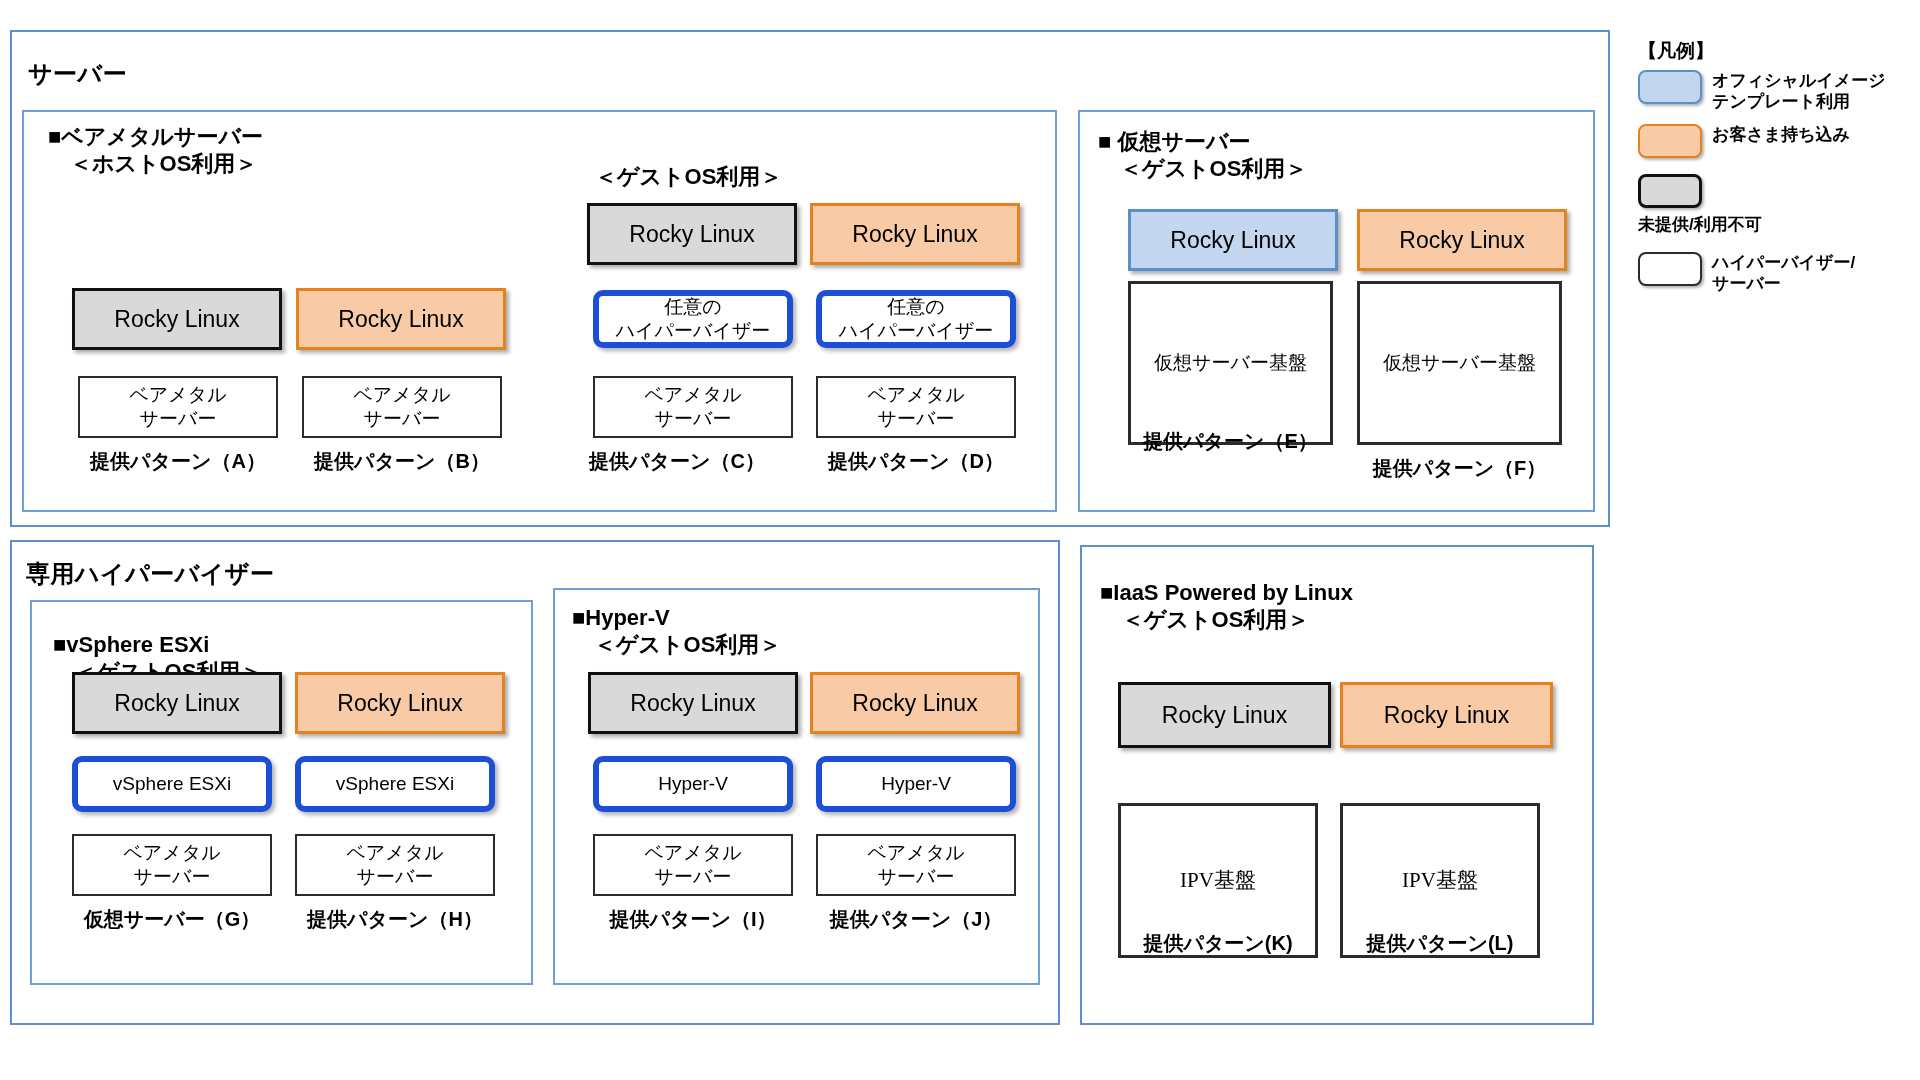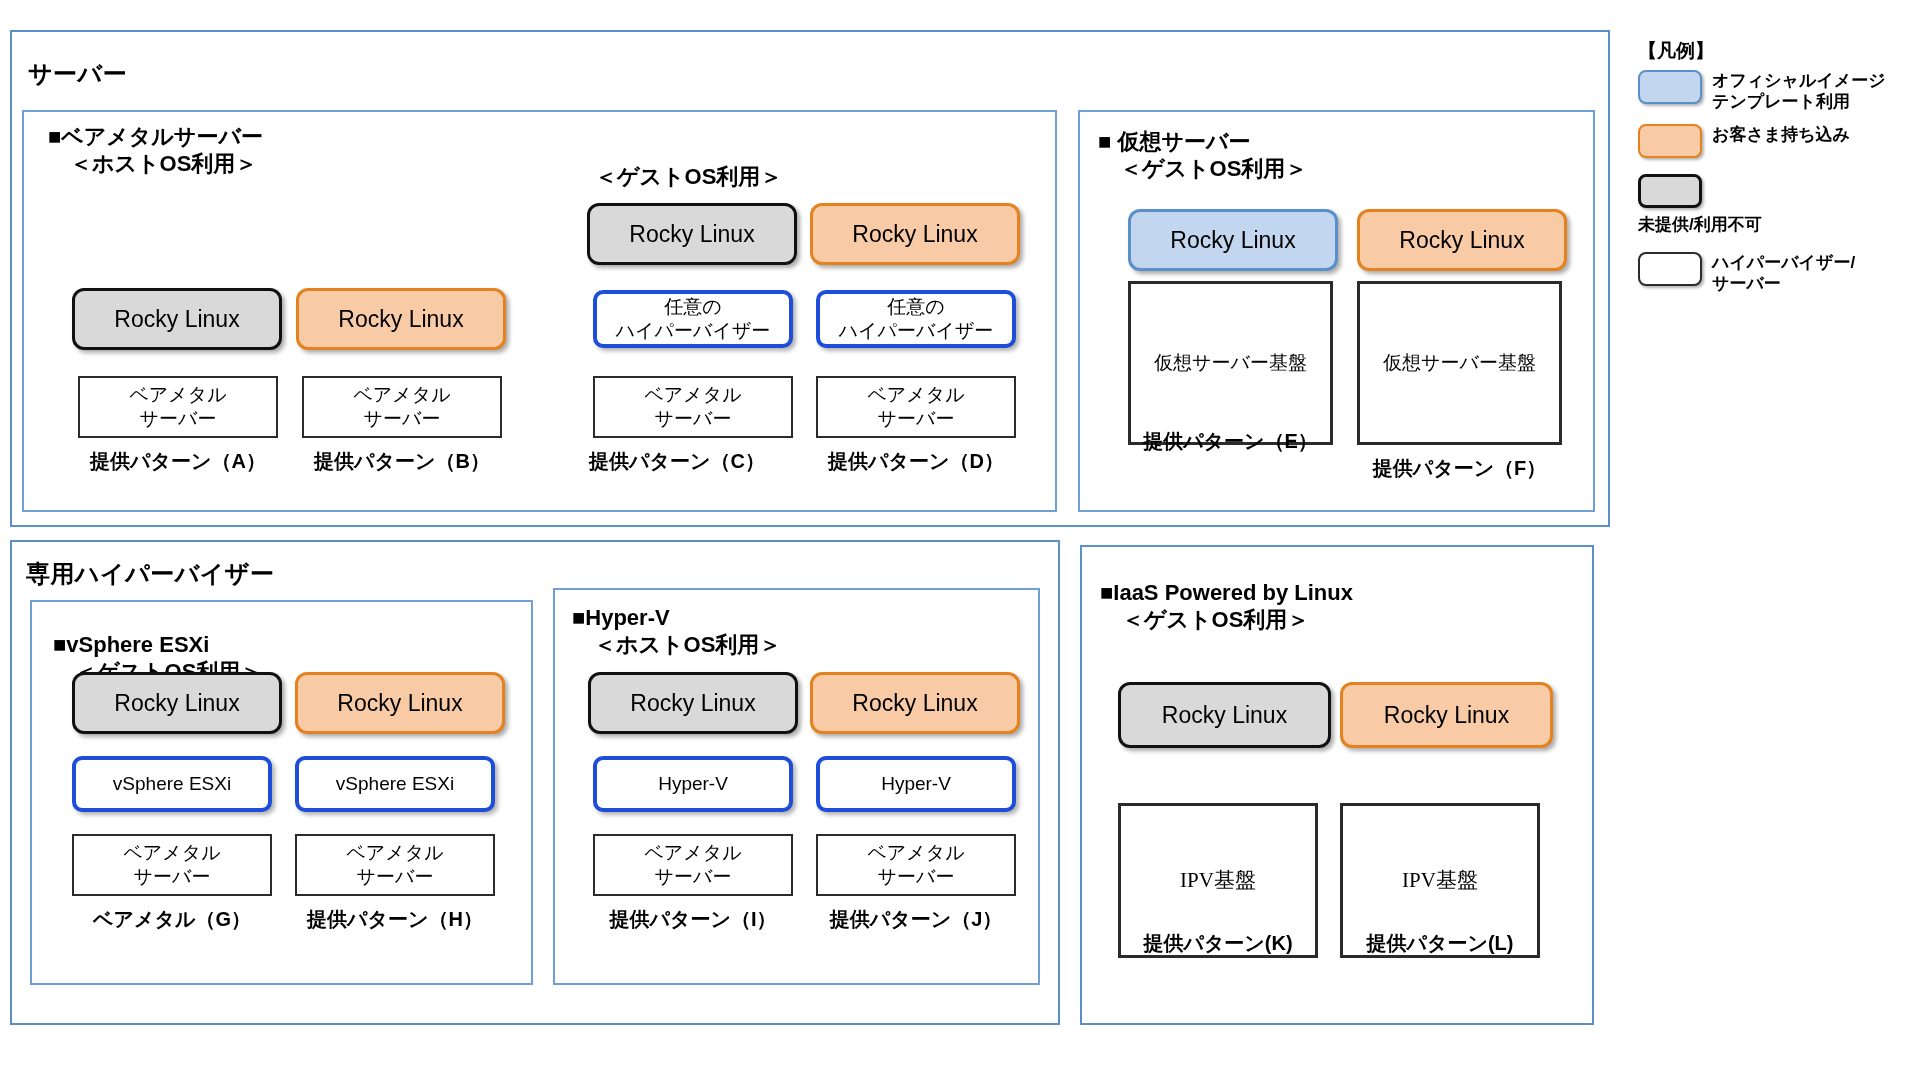--- a/index.html
+++ b/index.html
@@ -55,21 +55,21 @@
     position: absolute;
     font-weight: bold;
     font-size: 22px;
     white-space: nowrap;
   }
 
   
   .os-box {
     position: absolute;
     box-sizing: border-box;
-    border-radius: 12px;
+    border-radius: 0;
     display: flex;
     align-items: center;
     justify-content: center;
     font-size: 23px;
     text-align: center;
     box-shadow: 3px 3px 4px rgba(0,0,0,0.33);
   }
   .os-gray {
     background: #D9D9D9;
     border: 3px solid #111111;
@@ -79,21 +79,21 @@
     border: 3px solid #E3821F;
   }
   .os-blue {
     background: #C2D6EF;
     border: 3px solid #5B8FC9;
   }
 
   .hv-box {
     position: absolute;
     box-sizing: border-box;
-    border: 4px solid #1d4ed8;
+    border: 6px solid #1d4ed8;
     border-radius: 10px;
     background: #ffffff;
     display: flex;
     align-items: center;
     justify-content: center;
     font-size: 19px;
     line-height: 1.25;
     text-align: center;
     white-space: pre-line;
     box-shadow: 3px 3px 4px rgba(0,0,0,0.30);
@@ -215,31 +215,31 @@
   <div class="panel-title" style="left:26px; top:558px;">専用ハイパーバイザー</div>
 
   <div class="subpanel" style="left:30px; top:600px; width:503px; height:385px;"></div>
   <div class="subpanel-heading" style="left:53px; top:612px;margin-top:20px;">■vSphere ESXi
 　＜ゲストOS利用＞</div>
 
   <div class="os-box os-gray" style="left:72px; top:672px; width:210px; height:62px;">Rocky Linux</div>
   <div class="hv-box" style="left:72px; top:756px; width:200px; height:56px;">vSphere ESXi</div>
   <div class="srv-box" style="left:72px; top:834px; width:200px; height:62px;">ベアメタル
 サーバー</div>
-  <div class="pattern-label" style="left:72px; top:906px; width:200px;">ベアメタル（G）</div>
+  <div class="pattern-label" style="left:72px; top:906px; width:200px;">仮想サーバー（G）</div>
 
   <div class="os-box os-orange" style="left:295px; top:672px; width:210px; height:62px;">Rocky Linux</div>
   <div class="hv-box" style="left:295px; top:756px; width:200px; height:56px;">vSphere ESXi</div>
   <div class="srv-box" style="left:295px; top:834px; width:200px; height:62px;">ベアメタル
 サーバー</div>
   <div class="pattern-label" style="left:295px; top:906px; width:200px;">提供パターン（H）</div>
 
   <div class="subpanel" style="left:553px; top:588px; width:487px; height:397px;"></div>
   <div class="subpanel-heading" style="left:572px; top:605px;">■Hyper-V
-　＜ホストOS利用＞</div>
+　＜ゲストOS利用＞</div>
 
   <div class="os-box os-gray" style="left:588px; top:672px; width:210px; height:62px;">Rocky Linux</div>
   <div class="hv-box" style="left:593px; top:756px; width:200px; height:56px;">Hyper-V</div>
   <div class="srv-box" style="left:593px; top:834px; width:200px; height:62px;">ベアメタル
 サーバー</div>
   <div class="pattern-label" style="left:593px; top:906px; width:200px;">提供パターン（I）</div>
 
   <div class="os-box os-orange" style="left:810px; top:672px; width:210px; height:62px;">Rocky Linux</div>
   <div class="hv-box" style="left:816px; top:756px; width:200px; height:56px;">Hyper-V</div>
   <div class="srv-box" style="left:816px; top:834px; width:200px; height:62px;">ベアメタル

